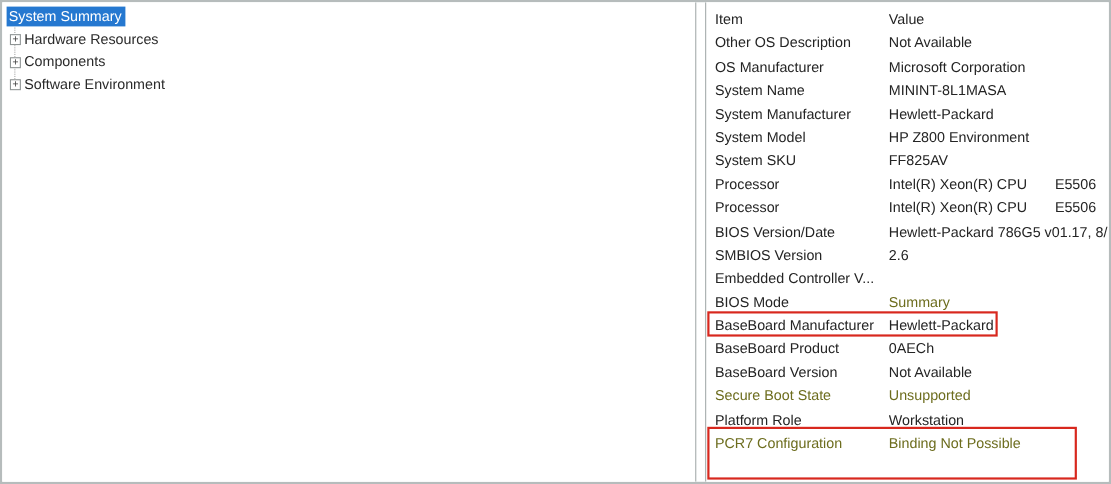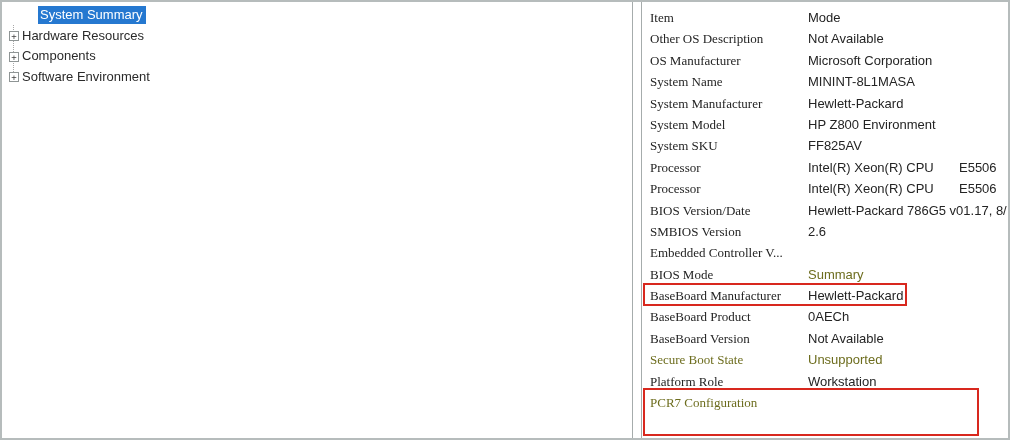--- a/index.html
+++ b/index.html
@@ -23,31 +23,31 @@
   }
   .tree-row { position:relative; height:20.6px; line-height:20.6px; padding-left:4px; white-space:nowrap; cursor:default; }
   .tree-row.child { padding-left:20px; }
   .expander {
     position:absolute; left:7px; top:5.5px; width:10px; height:10px;
     border:1px solid #8f9595; background:#fff; color:#444;
     font-size:9px; line-height:8px; text-align:center; font-family:"DejaVu Sans Mono", monospace;
   }
   .tree-label { color:#2a2a2a; }
   .tree-label.sel {
-    background:var(--sel-bg); color:#fff; padding:1px 3px 2px 2px;margin-left:32px;
+    background:var(--sel-bg); color:#fff; padding:1px 3px 2px 2px;
   }
 
   
   .right-pane {
     position:absolute; left:639px; top:0; width:367px; height:436px;
     background:#fff; border-left:1px solid #a6acac; overflow:hidden;
     padding:5px 0 0 8px;
   }
   .thead, .trow { display:flex; height:21.4px; line-height:21.4px; }
-  .cell-item { flex:0 0 158px; overflow:hidden; white-space:pre; color:#242424;font-family:Liberation Serif, serif; }
+  .cell-item { flex:0 0 158px; overflow:hidden; white-space:pre; color:#242424; }
   .cell-val  { flex:1 1 auto; overflow:hidden; white-space:pre; color:#242424; }
   .thead .cell-item, .thead .cell-val { color:#242424; }
   .hl { color:var(--hl-text); }
 
   
   .ann { position:absolute; border:2px solid var(--ann); background:transparent; pointer-events:none; }
   .ann-bios   { left:641px; top:281px; width:264px; height:23px; }
   .ann-secure { left:641px; top:386px; width:336px; height:48px; }
 </style>
 </head>
@@ -61,21 +61,21 @@
         <div class="tree-row"><span class="tree-label sel">System Summary</span></div>
         <div class="tree-row child"><span class="expander">+</span><span class="tree-label">Hardware Resources</span></div>
         <div class="tree-row child"><span class="expander">+</span><span class="tree-label">Components</span></div>
         <div class="tree-row child"><span class="expander">+</span><span class="tree-label">Software Environment</span></div>
       </div>
   </div>
 
   <div class="right-pane">
     <div class="thead">
       <span class="cell-item">Item</span>
-      <span class="cell-val">Mode</span>
+      <span class="cell-val">Value</span>
     </div>
     <div id="rows-root">
         <div class="trow">
           <span class="cell-item">Other OS Description</span>
           <span class="cell-val">Not Available</span>
         </div>
         <div class="trow">
           <span class="cell-item">OS Manufacturer</span>
           <span class="cell-val">Microsoft Corporation</span>
         </div>
@@ -133,19 +133,20 @@
         <div class="trow">
           <span class="cell-item hl">Secure Boot State</span>
           <span class="cell-val hl">Unsupported</span>
         </div>
         <div class="trow">
           <span class="cell-item">Platform Role</span>
           <span class="cell-val">Workstation</span>
         </div>
         <div class="trow">
           <span class="cell-item hl">PCR7 Configuration</span>
+          <span class="cell-val hl">Binding Not Possible</span>
         </div>
       </div>
   </div>
 
   <div class="ann ann-bios"></div>
   <div class="ann ann-secure"></div>
 </div>
 
 </body></html>

